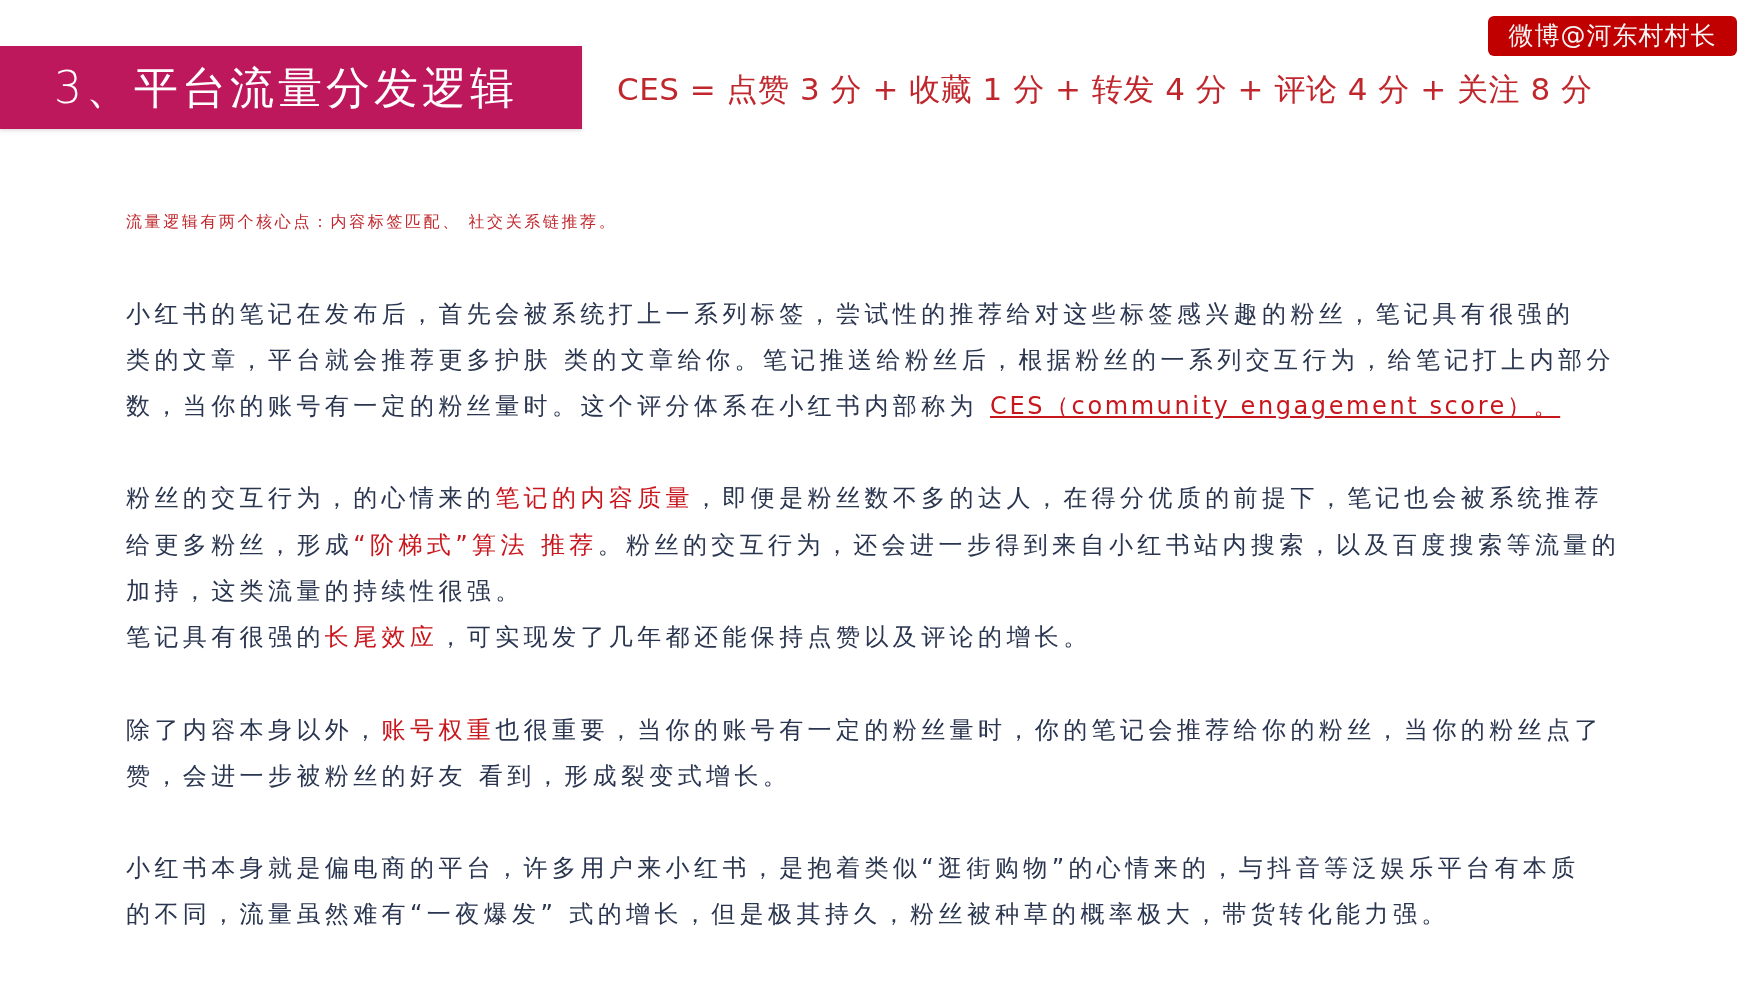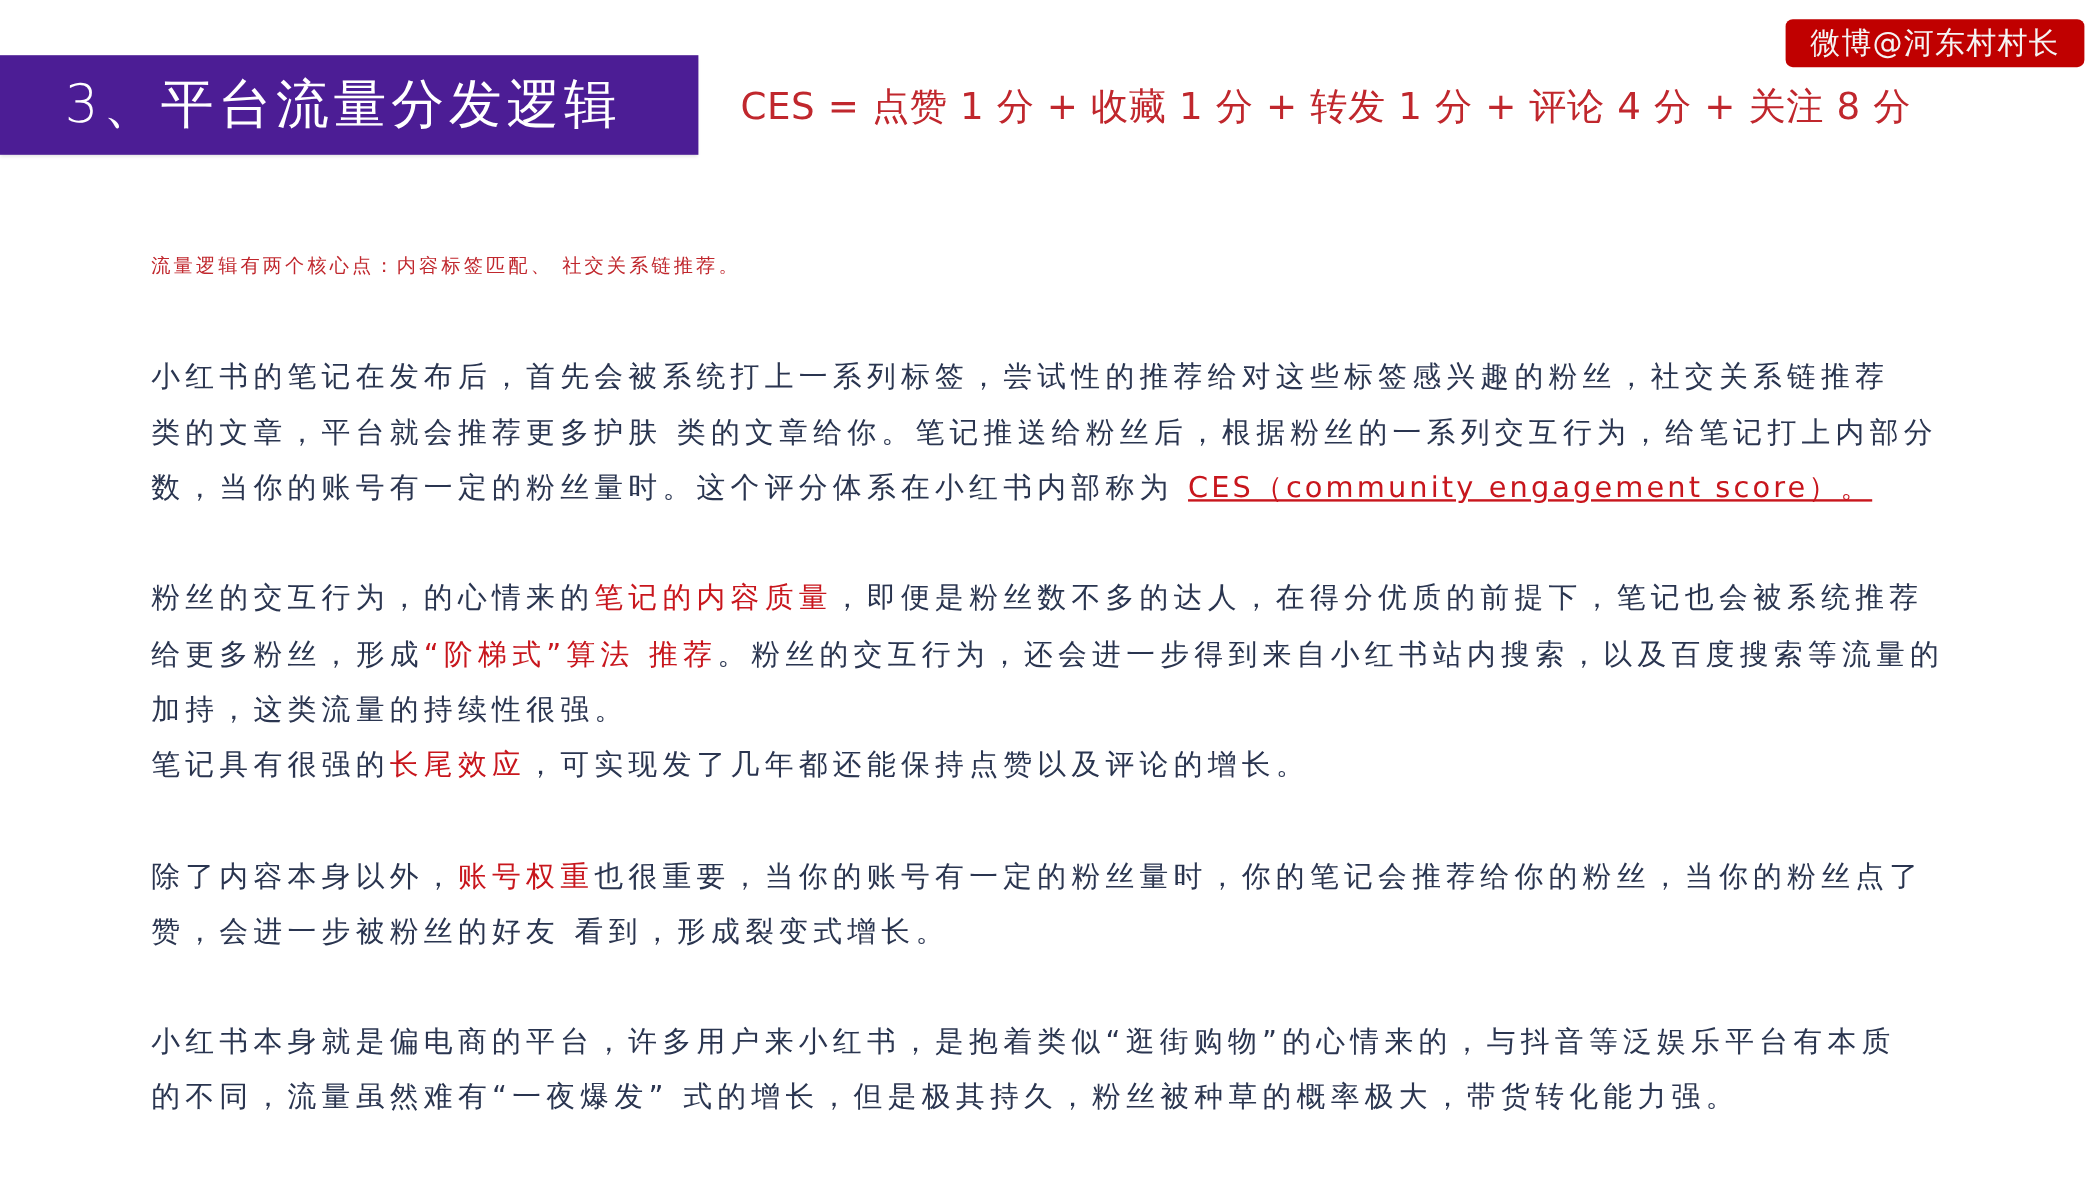--- a/index.html
+++ b/index.html
@@ -2,21 +2,21 @@
 <html><head>
 <meta charset="utf-8">
 <style>
   html, body { margin: 0; padding: 0; }
   body {
     width: 1750px; height: 984px; background: #ffffff; position: relative; overflow: hidden;
     font-family: "DejaVu Sans", "Liberation Sans", sans-serif;
   }
   .banner {
     position: absolute; left: 0; top: 46px; width: 582px; height: 83px;
-    background: #4c1d95;
+    background: #be185d;
     box-shadow: 0 2px 3px rgba(0,0,0,0.12);
   }
   .banner-title {
     position: absolute; left: 54px; top: 0; height: 83px; line-height: 83px;
     color: #ffffff; font-size: 44px; letter-spacing: 4px; font-weight: 300; white-space: nowrap;
   }
   .formula {
     position: absolute; left: 617px; top: 66px; height: 46px; line-height: 46px;
     color: #c0272d; font-size: 31px; white-space: nowrap; letter-spacing: 0.5px;
   }
@@ -34,29 +34,29 @@
   .headline { color: #c0272d; font-size: 16px; letter-spacing: 2.6px; }
   .en { letter-spacing: 2.6px; text-decoration: underline; }
 </style>
 </head>
 <body>
 
 <div class="banner">
   <div class="banner-title">3、平台流量分发逻辑</div>
 </div>
 
-<div class="formula">CES = 点赞 1 分 + 收藏 1 分 + 转发 1 分 + 评论 4 分 + 关注 8 分</div>
+<div class="formula">CES = 点赞 3 分 + 收藏 1 分 + 转发 4 分 + 评论 4 分 + 关注 8 分</div>
 
 <div class="watermark">微博@河东村村长</div>
 
 <div class="content">
   <div class="line headline" style="top:202px">流量逻辑有两个核心点：内容标签匹配、 社交关系链推荐。</div>
 
   <div class="line" style="top:294px">
-    <span>小红书的笔记在发布后，首先会被系统打上一系列标签，尝试性的推荐给对这些标签感兴趣的粉丝，社交关系链推荐</span>
+    <span>小红书的笔记在发布后，首先会被系统打上一系列标签，尝试性的推荐给对这些标签感兴趣的粉丝，笔记具有很强的</span>
   </div>
   <div class="line" style="top:340px">
     <span>类的文章，平台就会推荐更多护肤 类的文章给你。笔记推送给粉丝后，根据粉丝的一系列交互行为，给笔记打上内部分</span>
   </div>
   <div class="line" style="top:386px">
     <span>数，当你的账号有一定的粉丝量时。这个评分体系在小红书内部称为 </span><span class="red en">CES（community engagement score）。</span>
   </div>
 
   <div class="line" style="top:478px">
     <span>粉丝的交互行为，的心情来的</span><span class="red">笔记的内容质量</span><span>，即便是粉丝数不多的达人，在得分优质的前提下，笔记也会被系统推荐</span>

